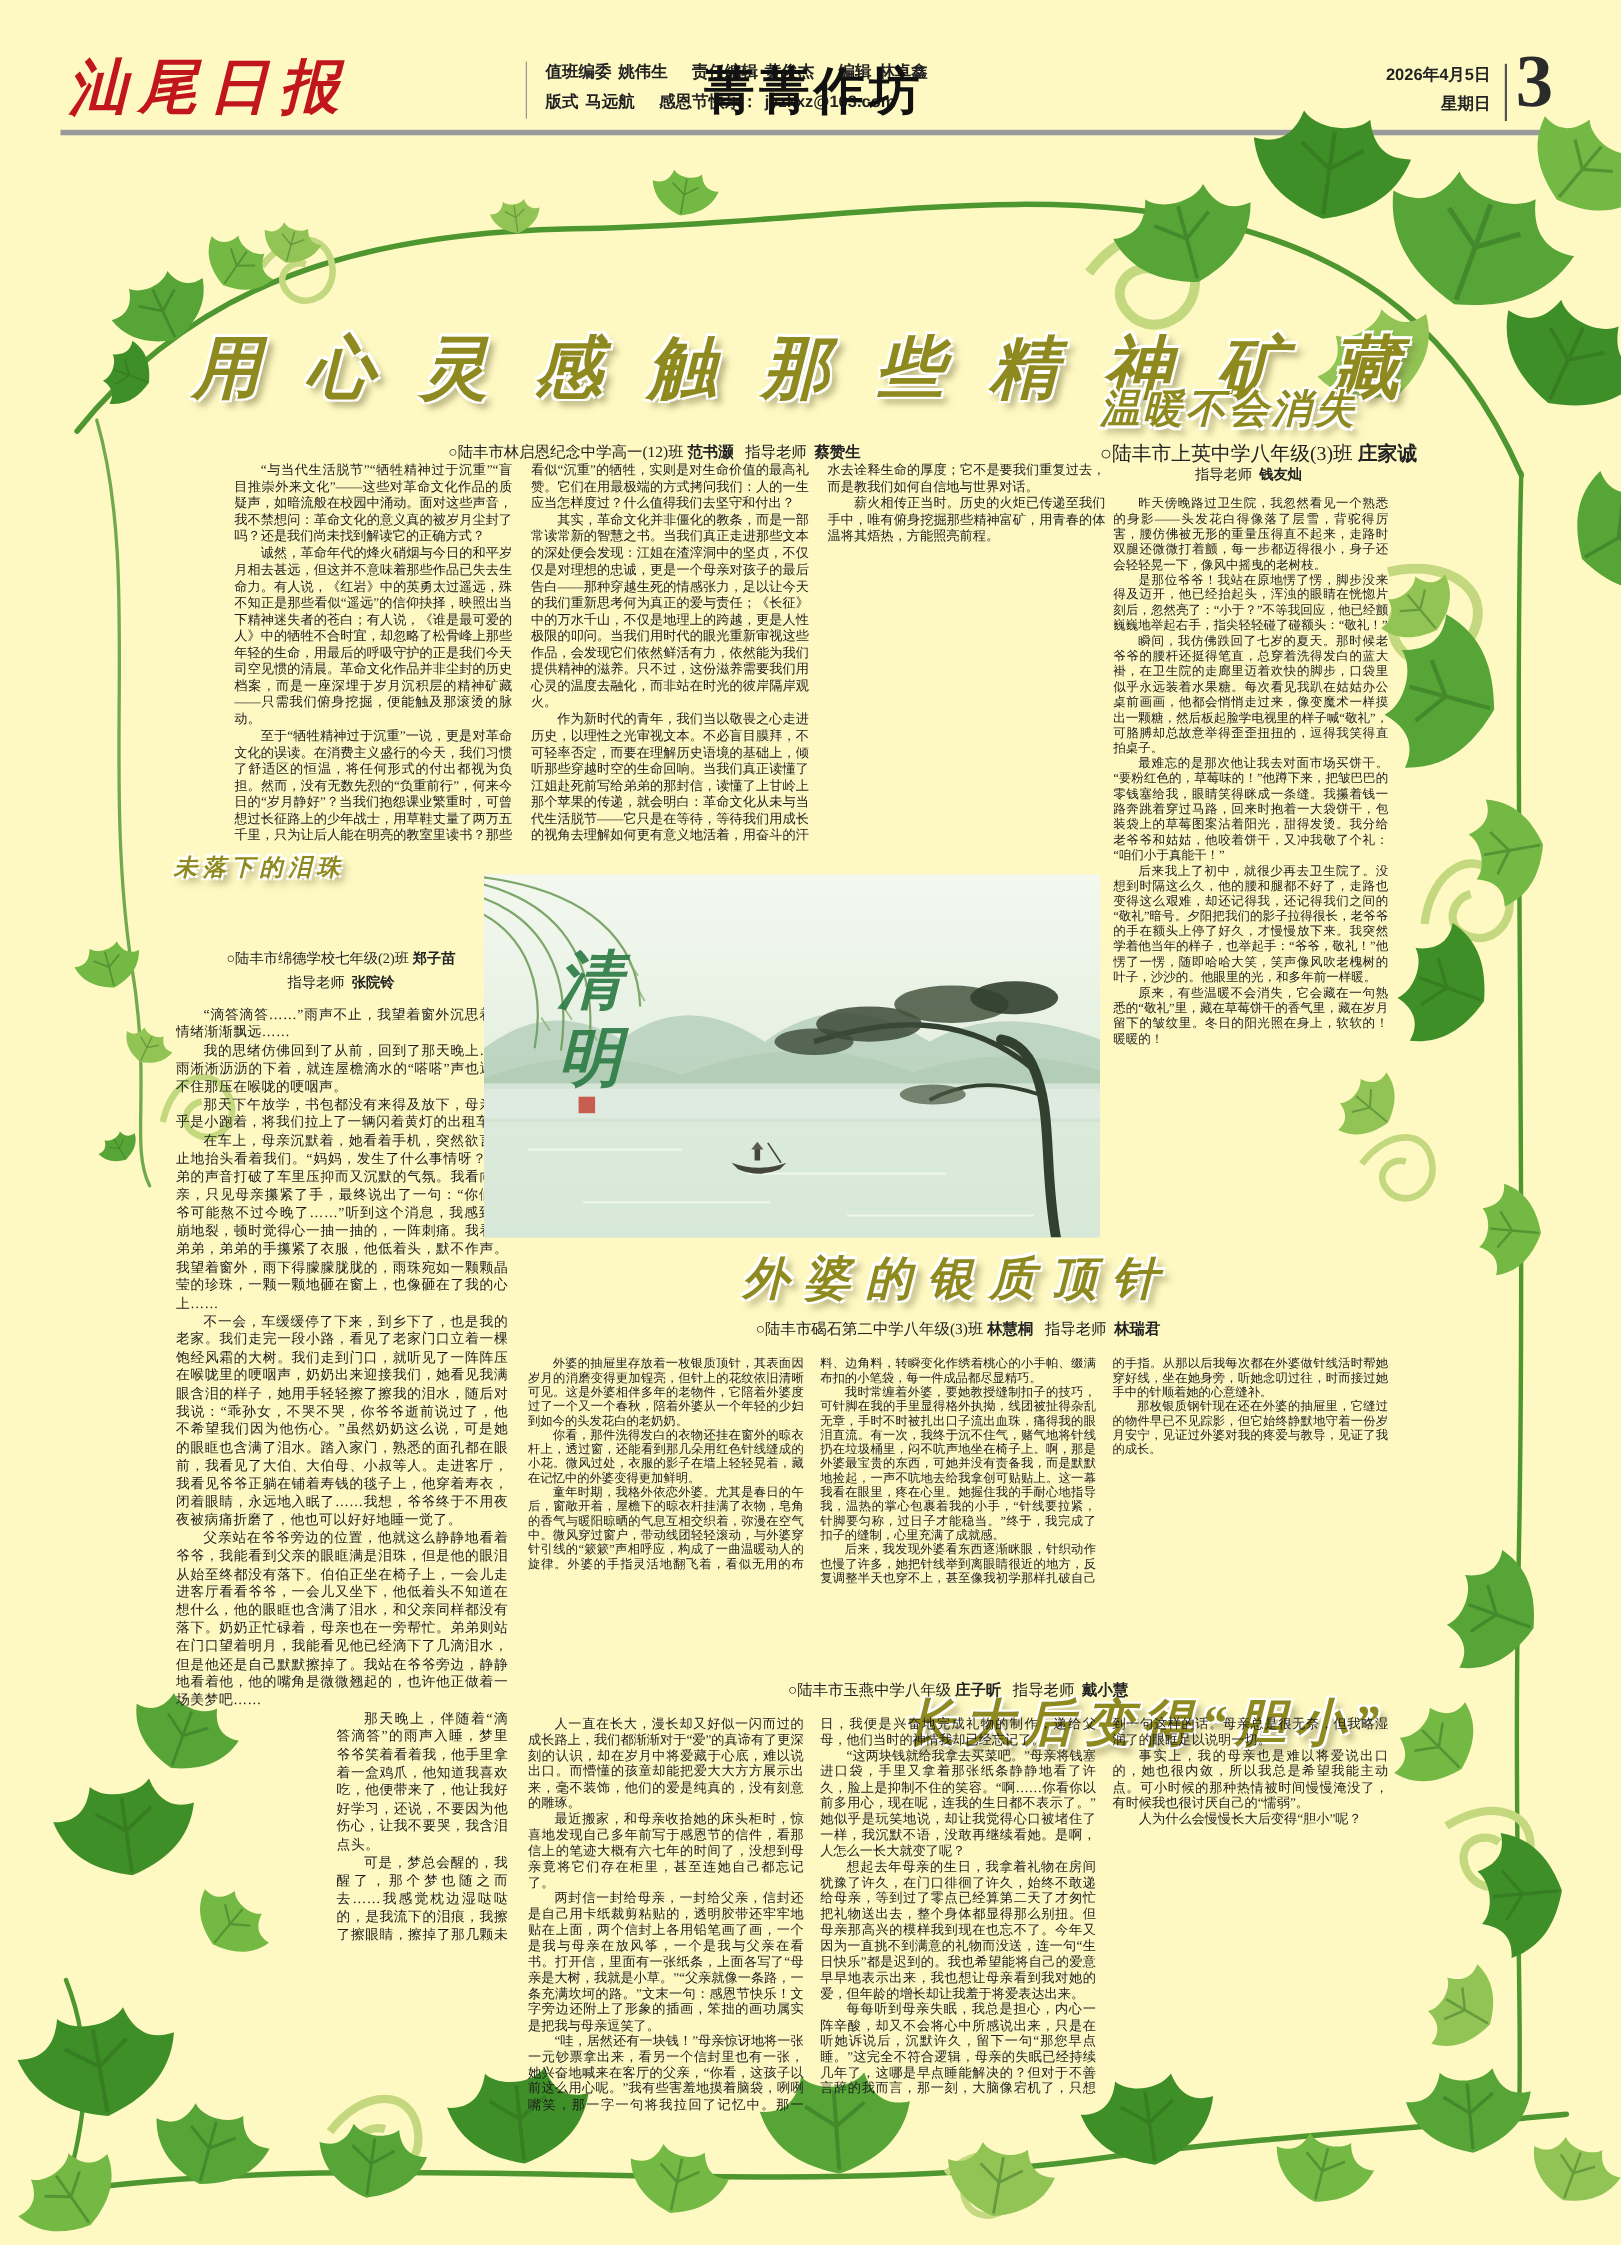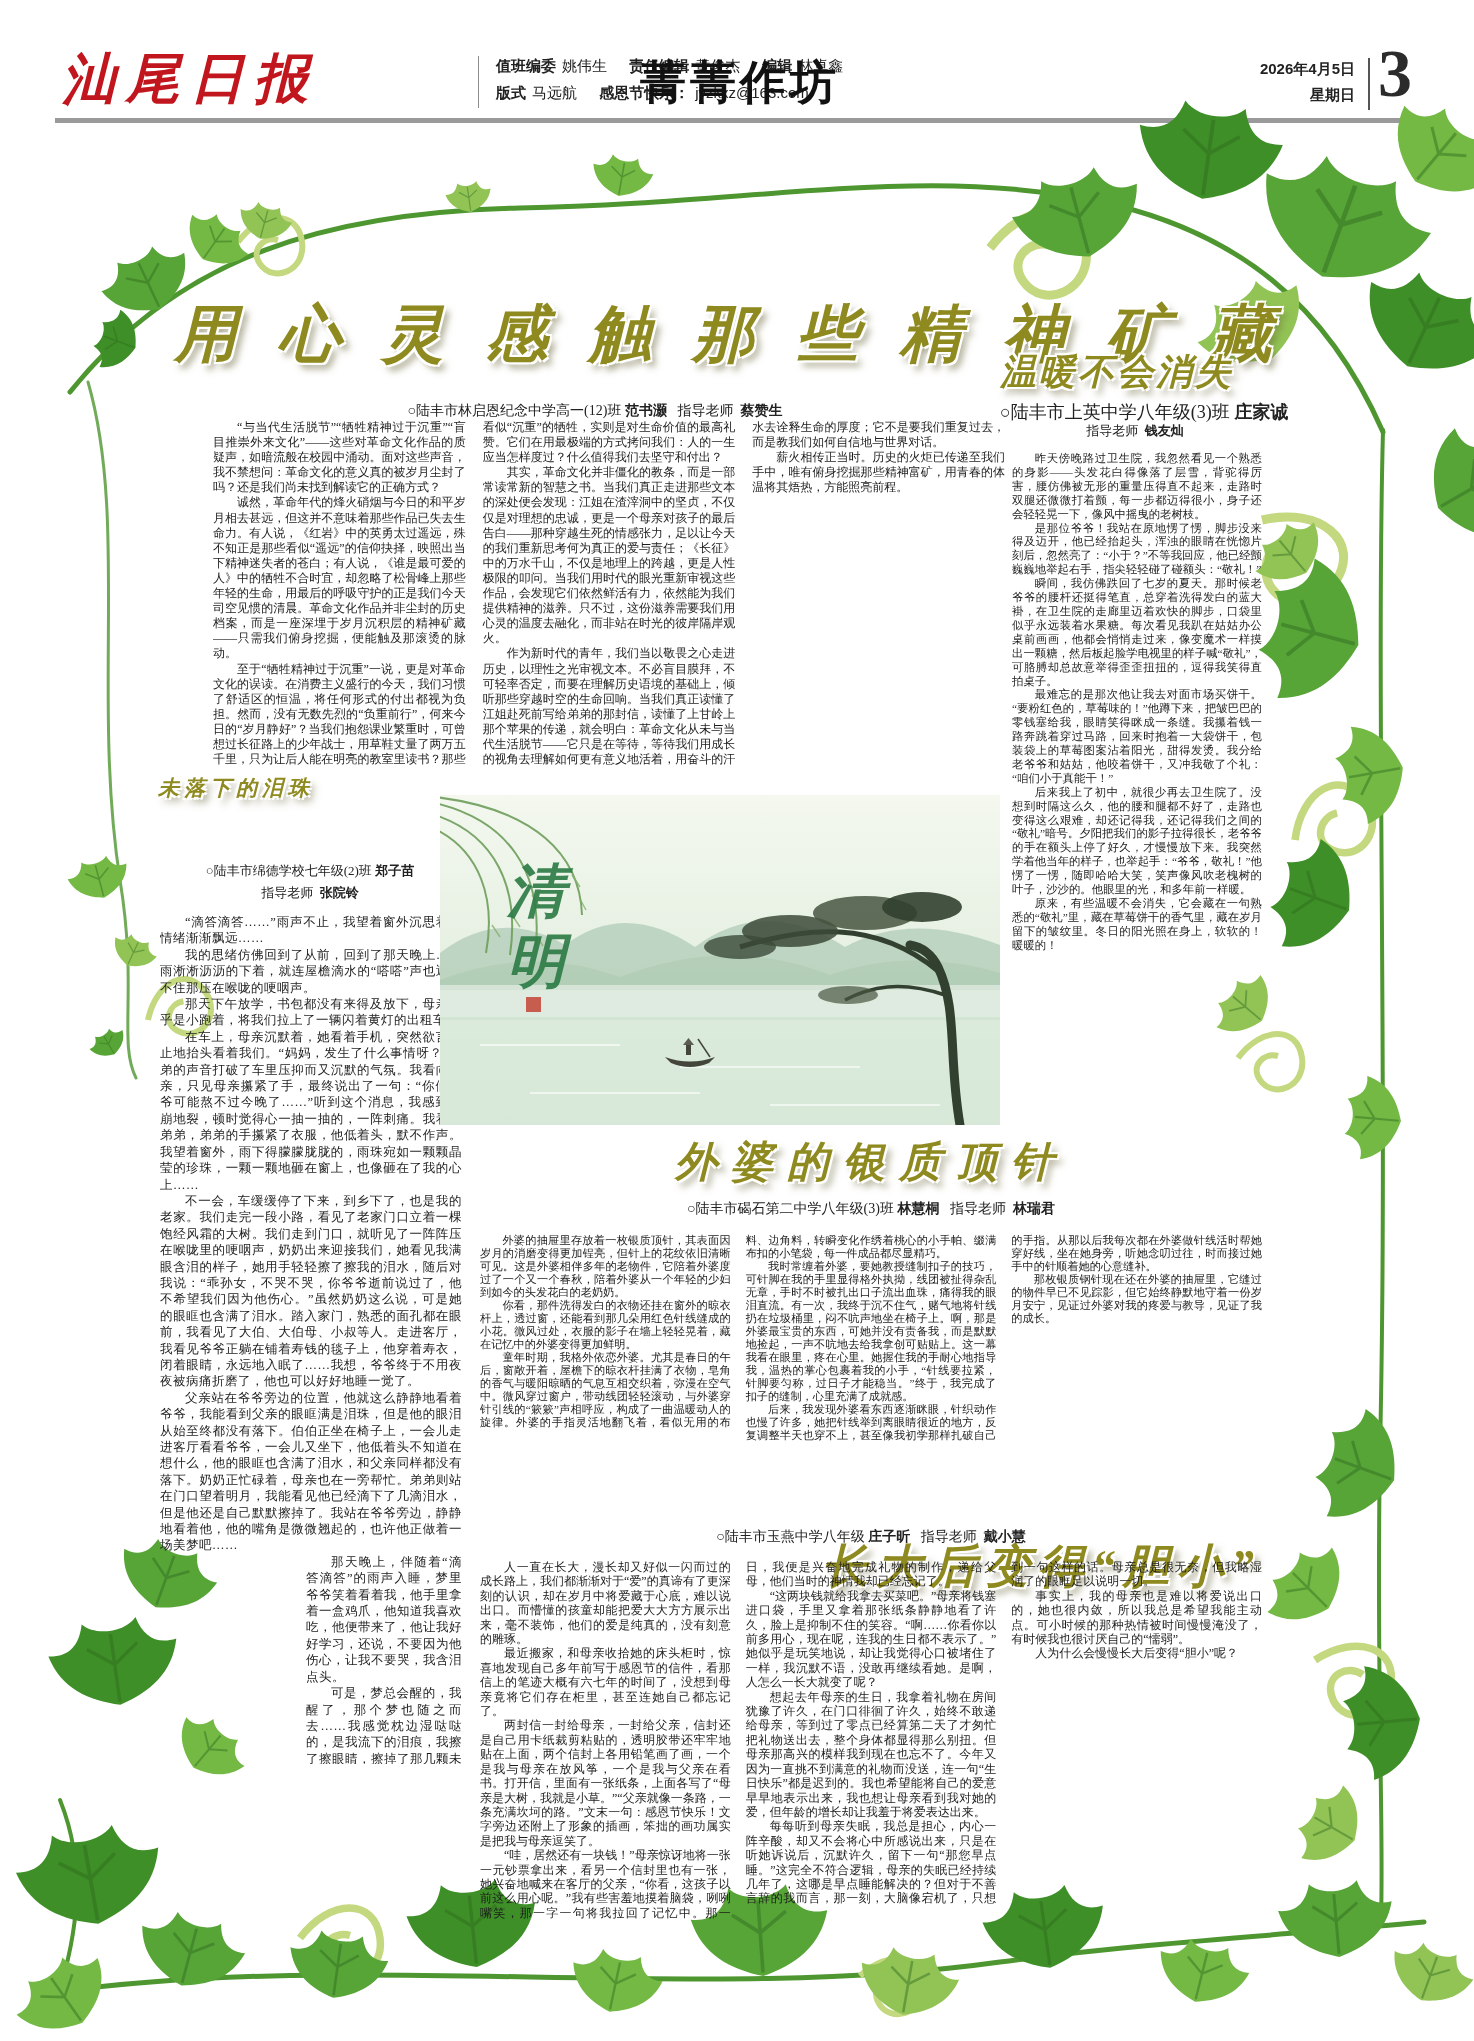--- a/index.html
+++ b/index.html
@@ -1,26 +1,26 @@
 <!DOCTYPE html>
 <html lang="zh"><head>
 <meta charset="utf-8">
 <style>
   html,body{margin:0;padding:0;background:#e8e8e4;}
-  #page{position:relative;width:1474px;height:2041px;margin:0 auto;background:#ffffff;overflow:hidden;
+  #page{position:relative;width:1474px;height:2041px;margin:0 auto;background:#fef9c3;overflow:hidden;
         font-family:"Liberation Serif","DejaVu Serif",serif;color:#1c1c1c;}
   
   .masthead{position:absolute;left:62px;top:44px;width:400px;height:70px;
             font-size:54px;font-weight:bold;font-style:italic;color:#c2161f;
             letter-spacing:10px;line-height:70px;white-space:nowrap;}
   .head-divider{position:absolute;left:478px;top:56px;width:1px;height:52px;background:#8d8d8d;}
   .staff{position:absolute;left:496px;top:52px;width:420px;font-size:15px;line-height:27px;color:#222;
          font-family:"Liberation Sans","DejaVu Sans",sans-serif;white-space:nowrap;}
   .staff b{font-weight:bold;margin-right:6px;}
-  .staff span.nm{margin-right:18px;font-weight:normal;text-align:right;}
+  .staff span.nm{margin-right:18px;font-weight:bold;text-align:right;}
   .section-title{position:absolute;left:560px;top:52px;width:360px;text-align:center;
                  font-size:46px;font-weight:bold;letter-spacing:4px;color:#111;}
   .date-block{position:absolute;left:1225px;top:56px;width:130px;text-align:right;
               font-size:15px;font-weight:bold;line-height:26px;color:#222;
               font-family:"Liberation Sans","DejaVu Sans",sans-serif;}
   .date-divider{position:absolute;left:1368px;top:58px;width:2px;height:52px;background:#555;}
   .page-number{position:absolute;left:1378px;top:34px;width:60px;font-size:68px;font-weight:bold;color:#2b2b2b;}
   .head-rule{position:absolute;left:55px;top:118px;width:1350px;height:5px;background:#9a9a9a;}
   
   .cal-title{font-weight:bold;font-style:italic;color:#8f8a1f;white-space:nowrap;

